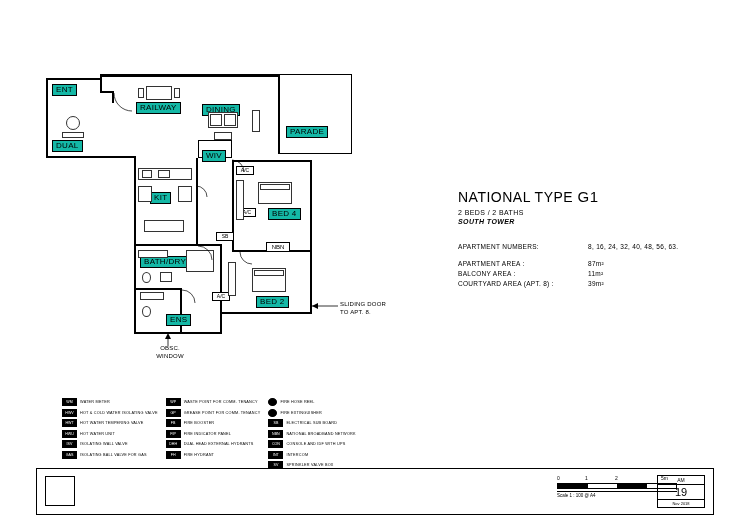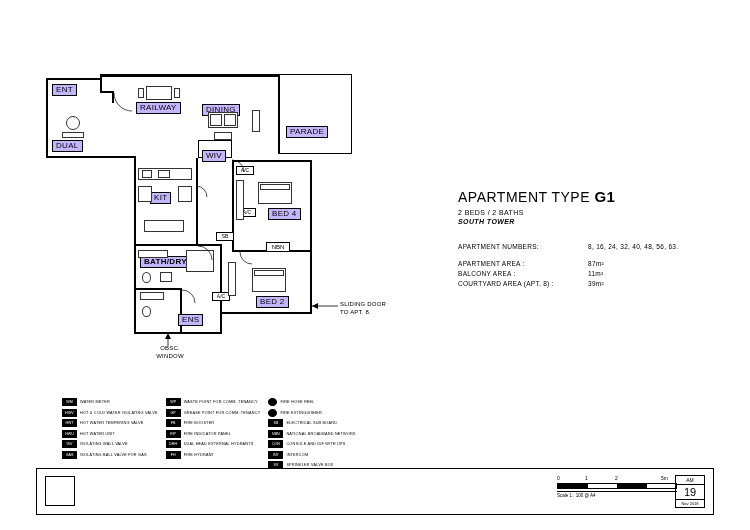--- a/index.html
+++ b/index.html
@@ -17,21 +17,21 @@
   }
 
   
   .abs { position: absolute; }
   .room-label {
     position: absolute;
     font-family: "Liberation Sans", sans-serif;
     font-size: 8px;
     letter-spacing: 0.3px;
     color: #000;
-    background: #c4b5fd;
+    background: #14b8a6;
     border: 1px solid #000;
     padding: 1px 3px;
     white-space: nowrap;
     line-height: 1;
   }
   .tiny-box {
     position: absolute;
     border: 1px solid #000;
     background: #fff;
     font-size: 5px;
@@ -77,21 +77,21 @@
     left: 458px;
     top: 188px;
     width: 280px;
   }
   #info .title {
     font-size: 14px;
     letter-spacing: 0.5px;
     margin: 0 0 4px 0;
     font-weight: normal;
   }
-  #info .title b { font-weight: bold; font-size: 15px; }
+  #info .title b { font-weight: normal; font-size: 15px; }
   #info .sub1 {
     font-size: 7px;
     letter-spacing: 0.4px;
     margin-bottom: 2px;
   }
   #info .sub2 {
     font-size: 7px;
     font-style: italic;
     font-weight: bold;
     letter-spacing: 0.4px;
@@ -198,21 +198,21 @@
   #scalebar .bar i.dark { background: #000; }
   #scalebar .note {
     font-size: 4.5px;
     margin-top: 2px;
     border-top: 0.5px solid #000;
     padding-top: 1px;
   }
   #sheet {
     position: absolute;
     right: 8px; top: 6px;
-    width: 30px;
+    width: 48px;
     border: 1px solid #000;
     box-sizing: border-box;
     text-align: center;
   }
   #sheet .am { font-size: 5px; border-bottom: 0.5px solid #000; padding: 1px 0; }
   #sheet .no { font-size: 11px; padding: 1px 0; }
   #sheet .dt { font-size: 4px; border-top: 0.5px solid #000; padding: 1px 0; }
 
   .slide-note {
     position: absolute;
@@ -267,23 +267,23 @@
 
     <div class="box-outline" style="left:198px; top:140px; width:34px; height:18px;"></div>
     <div class="room-label" style="left:202px; top:150px;">WIV</div>
 
     <div class="room-label" style="left:52px; top:84px;">ENT</div>
     <div class="room-label" style="left:136px; top:102px;">RAILWAY</div>
     <div class="room-label" style="left:202px; top:104px;">DINING</div>
     <div class="room-label" style="left:52px; top:140px;">DUAL</div>
     <div class="room-label" style="left:150px; top:192px;">KIT</div>
     <div class="room-label" style="left:268px; top:208px;">BED 4</div>
-    <div class="room-label" style="left:140px; top:256px;font-weight:bold;">BATH/DRY</div>
+    <div class="room-label" style="left:140px; top:256px;">BATH/DRY</div>
     <div class="room-label" style="left:256px; top:296px;">BED 2</div>
-    <div class="room-label" style="left:166px; top:314px;margin-left:12px;">ENS</div>
+    <div class="room-label" style="left:166px; top:314px;">ENS</div>
 
     <div class="tiny-box" style="left:236px; top:166px; width:14px;">A/C</div>
     <div class="tiny-box" style="left:238px; top:208px; width:14px;">A/C</div>
     <div class="tiny-box" style="left:212px; top:292px; width:14px;">A/C</div>
     <div class="tiny-box" style="left:216px; top:232px; width:14px;">SB</div>
     <div class="tiny-box" style="left:266px; top:242px; width:20px; font-size:6px;">NBN</div>
 
     <div class="furn" style="left:146px; top:86px; width:26px; height:14px;"></div>
     <div class="furn" style="left:138px; top:88px; width:6px; height:10px;"></div>
     <div class="furn" style="left:174px; top:88px; width:6px; height:10px;"></div>
@@ -346,21 +346,21 @@
     <div>SLIDING DOOR</div>
     <div>TO APT. 8.</div>
   </div>
   <div class="obsc-note" style="left:144px; top:344px; width:52px;">
     <div>OBSC.</div>
     <div>WINDOW</div>
   </div>
 
   <div id="info">
     <div class="title">
-      <span>APARTMENT TYPE </span><b>G1</b>
+      <span>NATIONAL TYPE </span><b>G1</b>
     </div>
     <div class="sub1">2 BEDS / 2 BATHS</div>
     <div class="sub2">SOUTH TOWER</div>
     <table>
       <tbody>
           <tr>
         <td class="k">APARTMENT NUMBERS:</td>
         <td>8, 16, 24, 32, 40, 48, 56, 63.</td>
       </tr>
       <tr class="gap">

